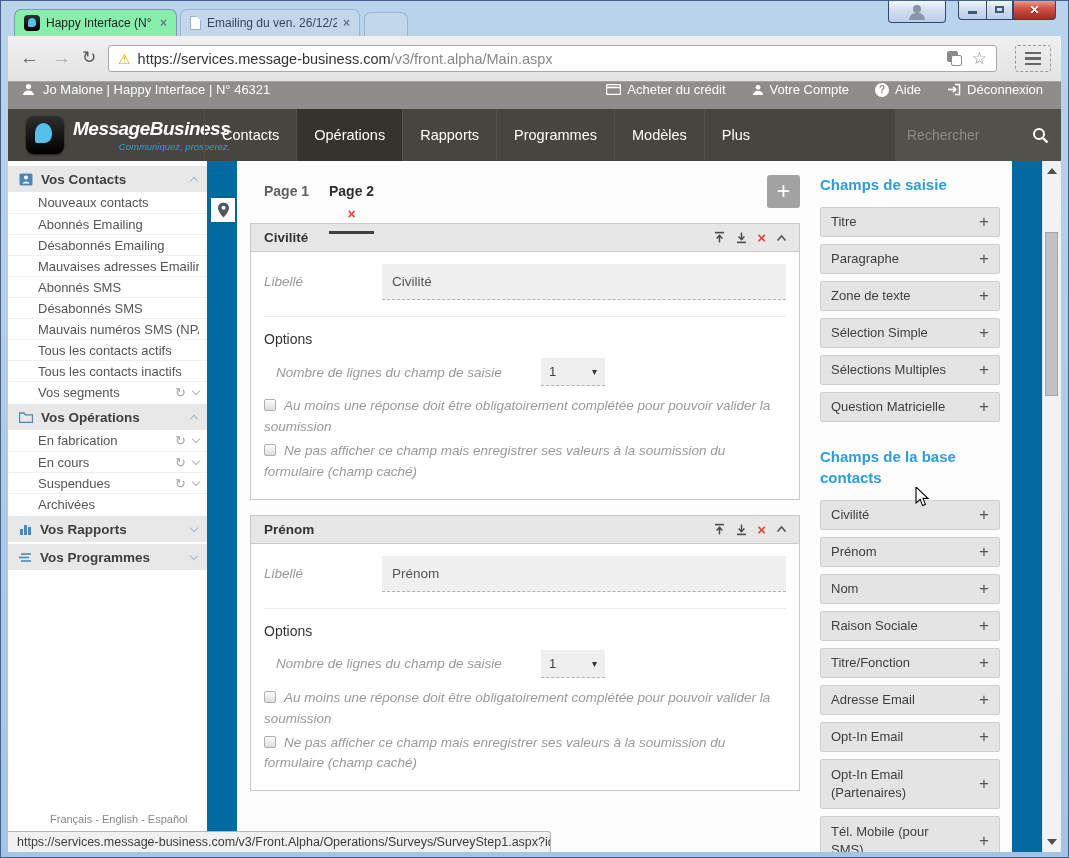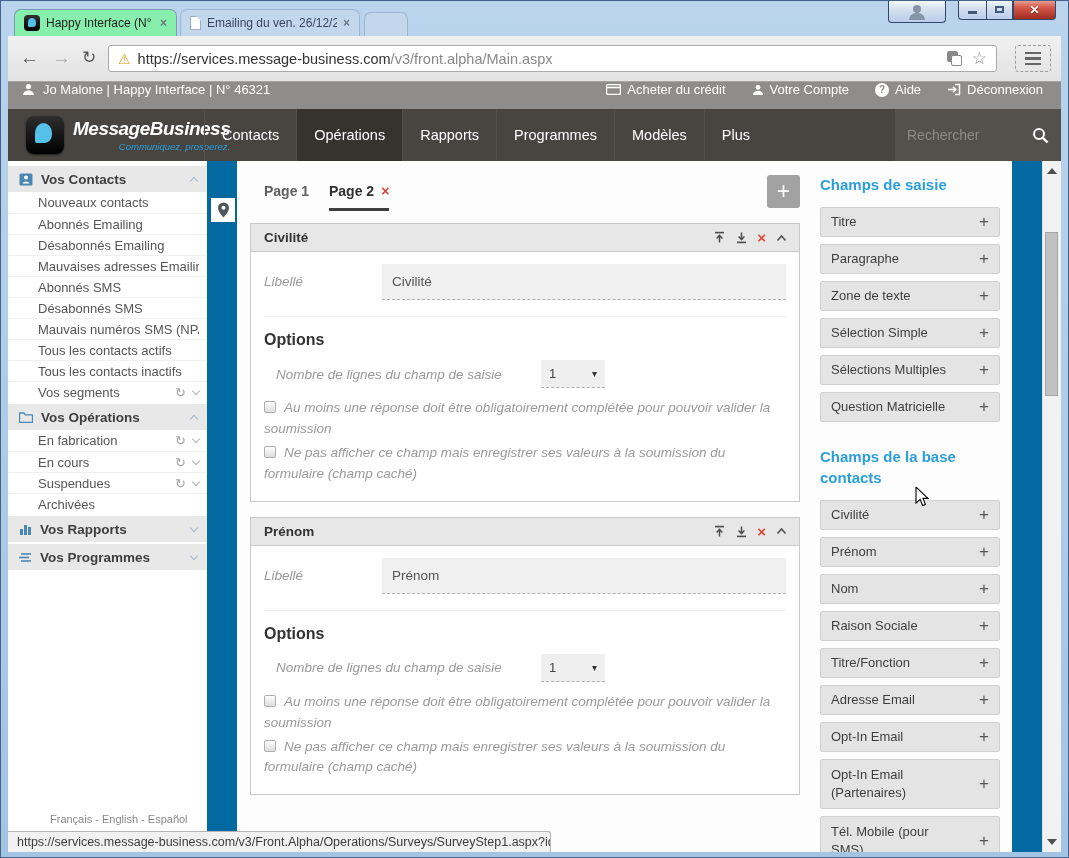--- a/index.html
+++ b/index.html
@@ -93,34 +93,34 @@
 
   
   .pin{position:absolute;left:203px;top:37px;width:24px;height:24px;background:#fff;display:flex;align-items:center;justify-content:center;box-shadow:0 0 2px rgba(0,0,0,.15);}
 
   
   .main{position:absolute;left:229px;top:0;bottom:0;width:775px;background:#fdfdfd;}
   .content{position:absolute;left:13px;top:12px;width:550px;}
   .page-tabs{position:relative;height:50px;}
   .ptab{position:absolute;top:10px;font-weight:bold;font-size:14px;}
   .ptab1{left:14px;color:#5f5f5f;}
-  .ptab2{left:79px;color:#2f2f2f;display:flex;gap:7px;align-items:center;padding-bottom:9px;border-bottom:3px solid #3f3f3f;}
+  .ptab2{left:79px;color:#2f2f2f;display:flex;gap:7px;align-items:center;padding-bottom:9px;border-bottom:3px solid #3f3f3f;flex-direction:column;}
   .ptab2 .x{color:#e0443a;font-size:14px;}
   .addpage{position:absolute;right:0;top:2px;width:33px;height:33px;background:#a2a2a2;border-radius:3px;color:#fff;font-size:23px;display:flex;align-items:center;justify-content:center;}
 
   .panel{border:1px solid #c9c9c9;margin-bottom:15px;background:#fff;}
   .panel-h{height:28px;background:#e7e7e7;border-bottom:1px solid #c9c9c9;display:flex;align-items:center;padding:0 11px 0 13px;}
   .panel-h .t{flex:1;font-weight:bold;font-size:13.5px;color:#333;}
   .ph-icons{display:flex;gap:9px;align-items:center;}
   .ph-x{color:#e3453a;font-weight:bold;font-size:15px;line-height:1;}
   .panel-b{padding:12px 13px 16px;}
   .lib-row{display:flex;}
   .lib-row label{width:118px;font-style:italic;color:#999;font-size:13.5px;padding-top:10px;flex:none;}
   .lib-input{flex:1;background:#f0f0f0;border:none;outline:none;border-bottom:1px dashed #b3b3b3;height:36px;padding:0 10px;font-size:13.5px;color:#555;font-family:"Liberation Sans",sans-serif;}
-  .opt-h{font-weight:bold;font-size:16px;color:#333;margin:16px 0 11px;border-top:1px solid #ececec;padding-top:14px;}
+  .opt-h{font-weight:normal;font-size:14px;color:#333;margin:16px 0 11px;border-top:1px solid #ececec;padding-top:14px;}
   .lines-row{display:flex;align-items:center;margin-bottom:10px;margin-left:12px;}
   .lines-row label{font-style:italic;color:#999;font-size:13.5px;width:265px;flex:none;}
   .select{width:64px;height:28px;background:#efefef;border-bottom:1px dashed #b3b3b3;display:flex;align-items:center;justify-content:space-between;padding:0 8px;font-size:13px;color:#444;}
   .caret{font-size:10px;color:#333;}
   .cb-row{font-style:italic;color:#999;font-size:13.5px;line-height:1.55;margin-top:3px;}
   .cb{display:inline-block;width:12px;height:12px;border:1px solid #aeaeae;background:linear-gradient(#fefefe,#ddd);border-radius:2px;margin-right:8px;vertical-align:-1px;}
 
   
   .rightpanel{position:absolute;left:583px;top:14px;width:180px;}
   .rp-h{color:#2b9fd9;font-weight:bold;font-size:15px;line-height:1.35;margin-bottom:12px;}

